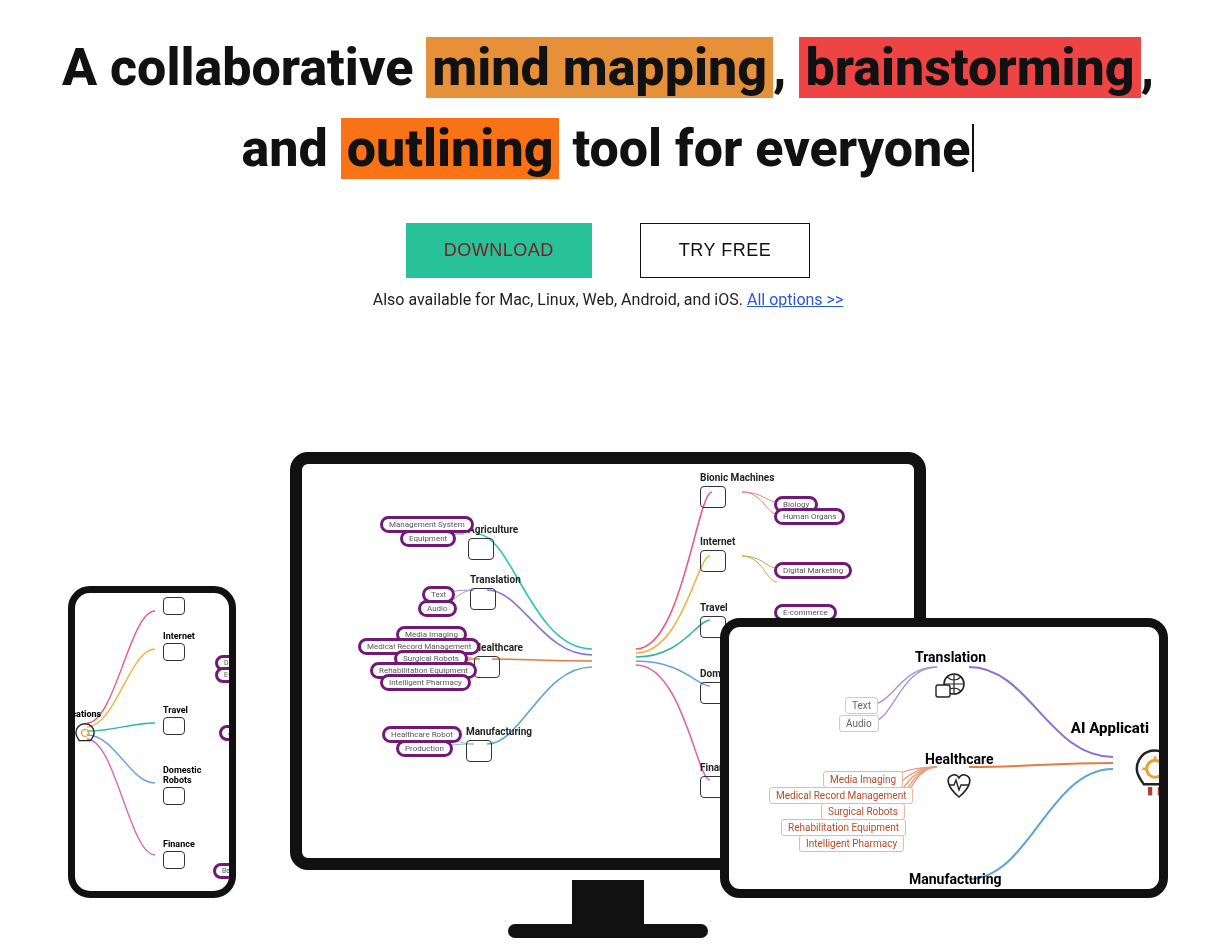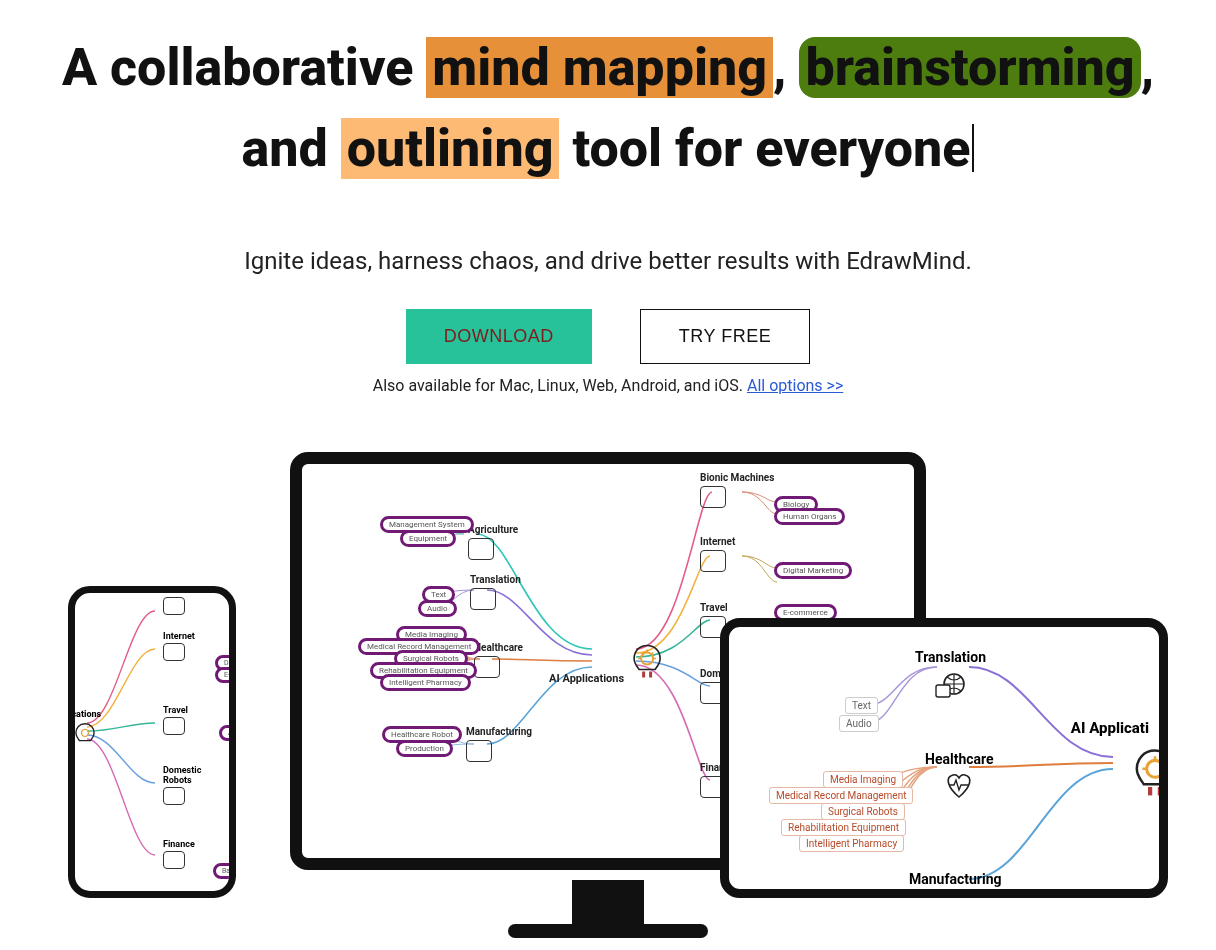--- a/index.html
+++ b/index.html
@@ -14,22 +14,22 @@
 .hero { text-align: center; padding-top: 28px; }
 .headline {
   font-size: 52px;
   font-weight: 800;
   line-height: 1.55;
   color: #111;
   max-width: 1150px;
   margin: 0 auto;
 }
 .hl-orange { background: #e7903a; padding: 0 6px; }
-.hl-yellow { background: #4d7c0f; padding: 0 6px; border-radius: 16px; }
-.hl-green  { background: #fdba74; padding: 0 6px; }
+.hl-yellow { background: #ef4444; padding: 0 6px; }
+.hl-green  { background: #f97316; padding: 0 6px; }
 .cursor {
   display:inline-block;
   width:2px; height:48px;
   background:#111;
   vertical-align:-6px;
   margin-left:2px;
 }
 .subhead {
   font-size: 24px;
   color: #222;
@@ -145,21 +145,20 @@
 .phone .pcenter { position:absolute; left:-6px; top:116px; font-weight:800; font-size:9px; }
 .phone .pbulb { position:absolute; left:-4px; top:128px; width:28px; height:28px; }
 </style>
 </head>
 <body>
 
 <div class="hero">
   <h1 class="headline">
     <span>A collaborative </span><span class="hl-orange">mind mapping</span><span>, </span><span class="hl-yellow">brainstorming</span><span>, and </span><span class="hl-green">outlining</span><span> tool for everyone</span><span class="cursor"></span>
   </h1>
-  <p class="subhead">Ignite ideas, harness chaos, and drive better results with EdrawMind.</p>
   <div class="cta-row">
     <button class="btn btn-download">DOWNLOAD</button>
     <button class="btn btn-tryfree">TRY FREE</button>
   </div>
   <p class="platforms">
     <span>Also available for Mac, Linux, Web, Android, and iOS. </span><a href="#">All options &gt;&gt;</a>
   </p>
 </div>
 
 <div class="stage">
@@ -196,30 +195,20 @@
         <path d="M172 126 C155 126 150 142 140 142" stroke="#a794d9" stroke-width="1" fill="none"></path>
         <path d="M178 195 C150 195 145 168 128 168" stroke="#e4a27d" stroke-width="1" fill="none"></path>
         <path d="M178 195 C150 195 145 180 128 180" stroke="#e4a27d" stroke-width="1" fill="none"></path>
         <path d="M178 195 C150 195 145 192 128 192" stroke="#e4a27d" stroke-width="1" fill="none"></path>
         <path d="M178 195 C150 195 145 204 128 204" stroke="#e4a27d" stroke-width="1" fill="none"></path>
         <path d="M178 195 C150 195 145 216 128 216" stroke="#e4a27d" stroke-width="1" fill="none"></path>
         <path d="M172 280 C150 280 148 268 132 268" stroke="#8fb9e0" stroke-width="1" fill="none"></path>
         <path d="M172 280 C150 280 148 282 132 282" stroke="#8fb9e0" stroke-width="1" fill="none"></path>
       </svg>
 
-      <div class="mm-center">
-        <span>AI Applications</span>
-        <svg class="mm-bulb" viewBox="0 0 40 40">
-          <path d="M20 4 C12 4 7 10 7 17 C7 22 10 25 12 28 L28 28 C30 25 33 22 33 17 C33 10 28 4 20 4 Z" fill="none" stroke="#222" stroke-width="1.6"></path>
-          <circle cx="20" cy="17" r="6" fill="none" stroke="#e8a336" stroke-width="2"></circle>
-          <path d="M20 11 L20 8 M14 17 L11 17 M26 17 L29 17 M16 13 L14 11 M24 13 L26 11" stroke="#e8a336" stroke-width="1.6"></path>
-          <rect x="15" y="30" width="3" height="6" fill="#b33b3b"></rect>
-          <rect x="22" y="30" width="3" height="6" fill="#b33b3b"></rect>
-        </svg>
-      </div>
 
       <div class="node" style="left:166px; top:48px;margin-top:12px;"><span>Agriculture</span><div class="icon-box"></div></div>
       <div class="leaf" style="left:78px; top:52px;">Management System</div>
       <div class="leaf" style="left:98px; top:66px;">Equipment</div>
 
       <div class="node" style="left:168px; top:110px;"><span>Translation</span><div class="icon-box"></div></div>
       <div class="leaf" style="left:120px; top:122px;">Text</div>
       <div class="leaf" style="left:116px; top:136px;">Audio</div>
 
       <div class="node" style="left:172px; top:178px;"><span>Healthcare</span><div class="icon-box"></div></div>

